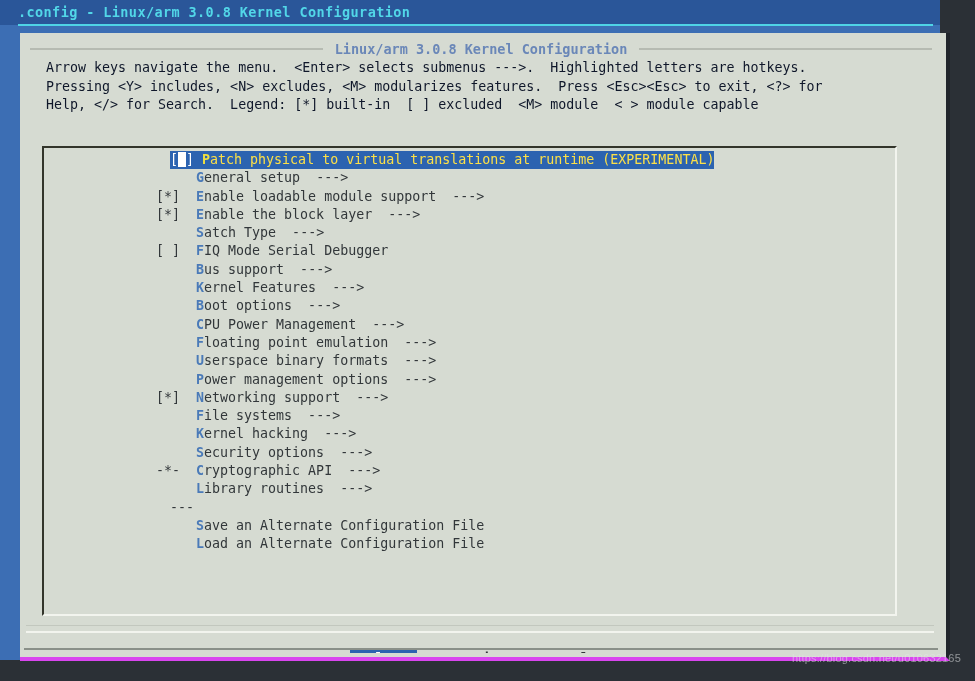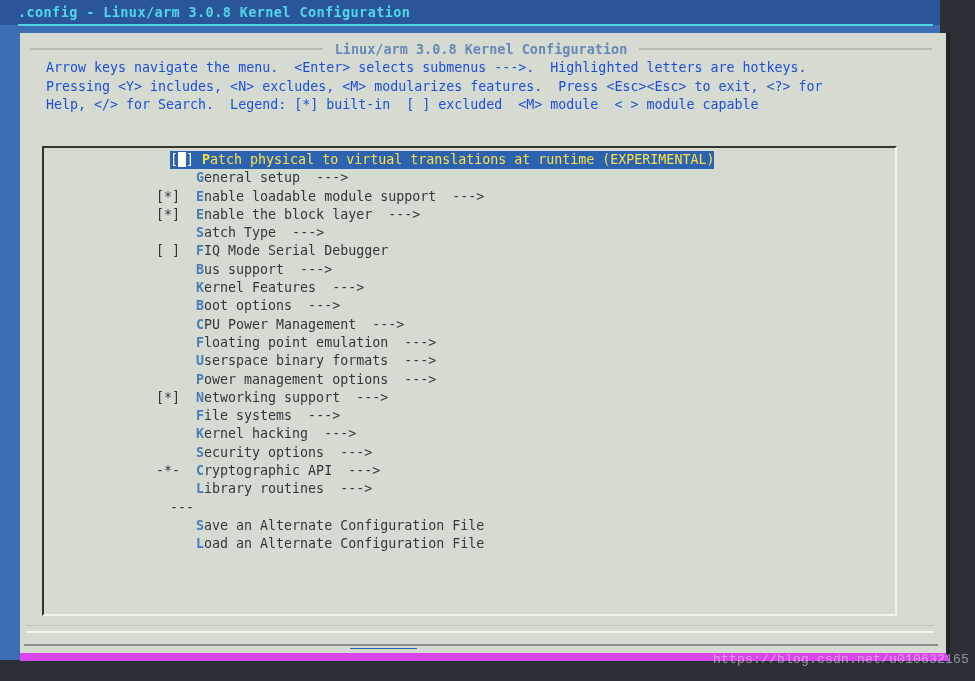--- a/index.html
+++ b/index.html
@@ -63,21 +63,21 @@
   
   #dialog {
     position: absolute;
     left: 20px;
     top: 33px;
     width: 930px;
     height: 628px;
     background: #d6dbd2;
     box-sizing: border-box;
     border-right: 4px solid #20252b;
-    border-bottom: 8px solid #d946ef;
+    border-bottom: 4px solid #d946ef;
   }
   #dialog-inner {
     position: absolute;
     left: 0; top: 0;
     right: 4px; bottom: 4px;
     background: #d6dbd2;
     overflow: hidden;
   }
 
   
@@ -105,21 +105,21 @@
   }
 
   
   #help-block {
     position: absolute;
     left: 26px;
     top: 26px;
     right: 14px;
   }
   .help-line {
-    color: #1d4ed8;
+    color: #0f172a;
     font-size: 13.3px;
     line-height: 18.7px;
     white-space: pre;
   }
 
   
   #menu-box {
     position: absolute;
     left: 22px;
     top: 113px;
@@ -244,25 +244,25 @@
     left: 4px;
     bottom: 3px;
     right: 4px;
     height: 2px;
     background: #8a9089;
   }
 
   
   #watermark {
     position: absolute;
-    right: 6px;
+    right: 14px;
     top: 652px;
     color: rgba(225,228,230,0.55);
-    font-size: 13px;
-    font-family: Liberation Mono, monospace;
+    font-size: 11px;
+    font-family: Liberation Sans, sans-serif;
     white-space: pre;
     letter-spacing: 0.2px;
     pointer-events: none;
   }
 </style>
 </head>
 <body>
 
 <div id="app">
 

